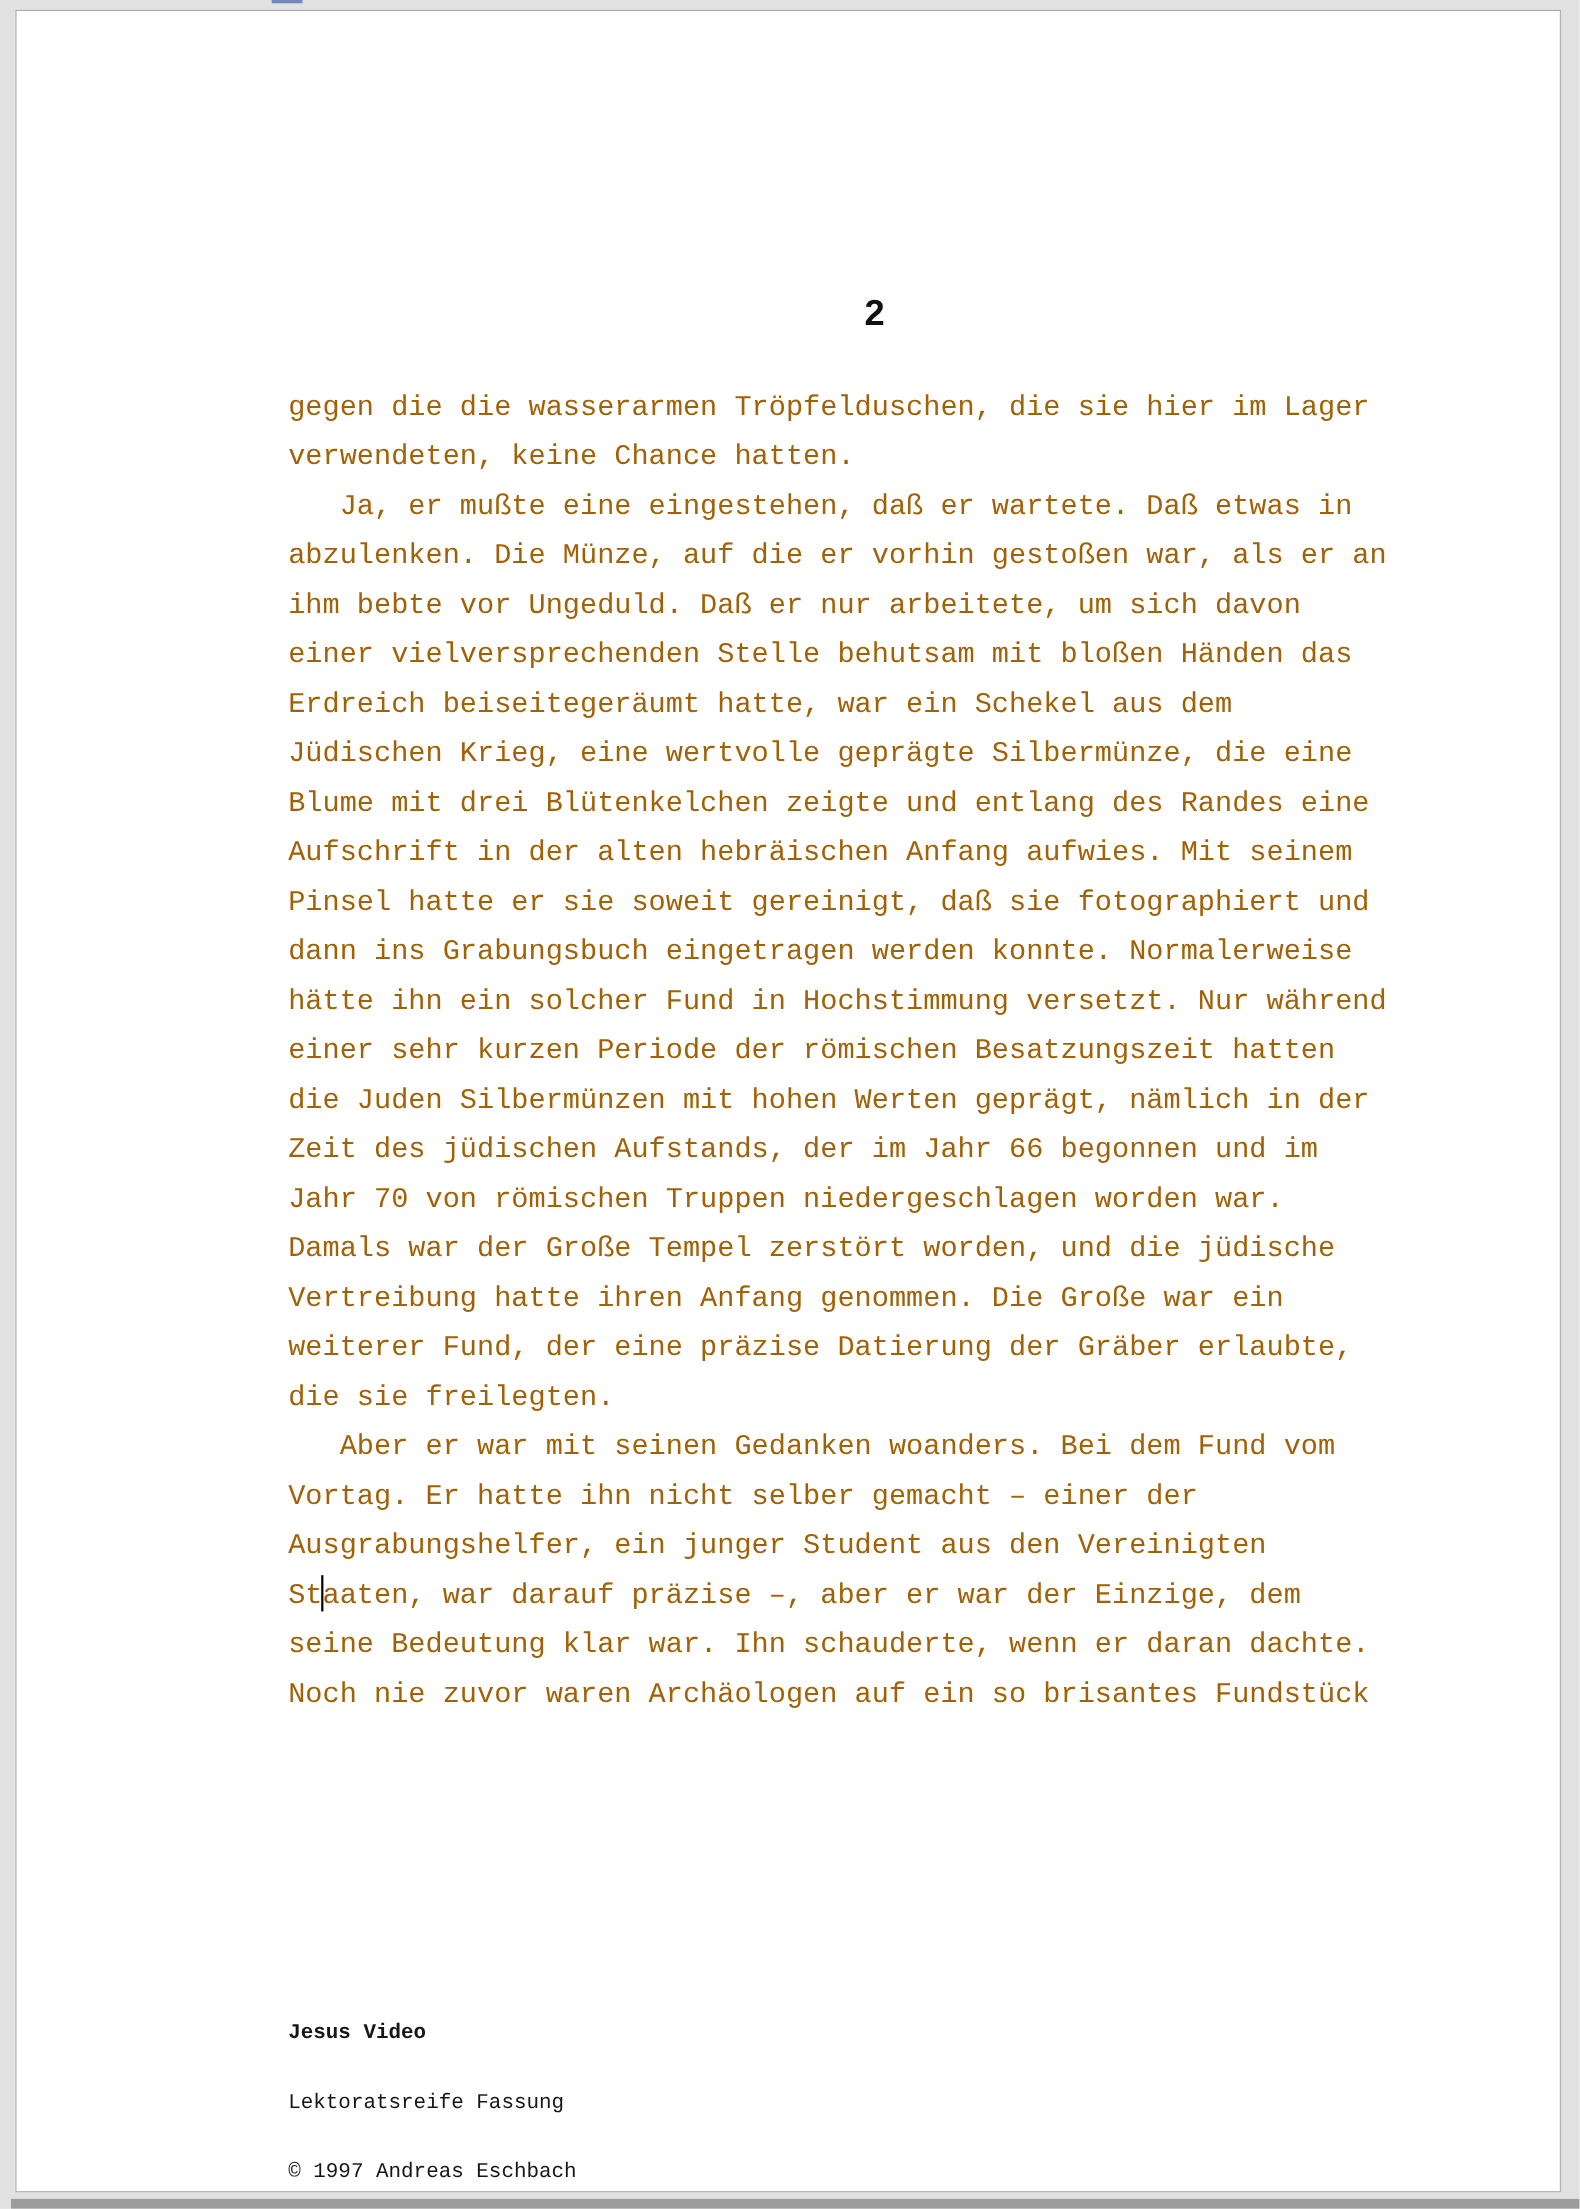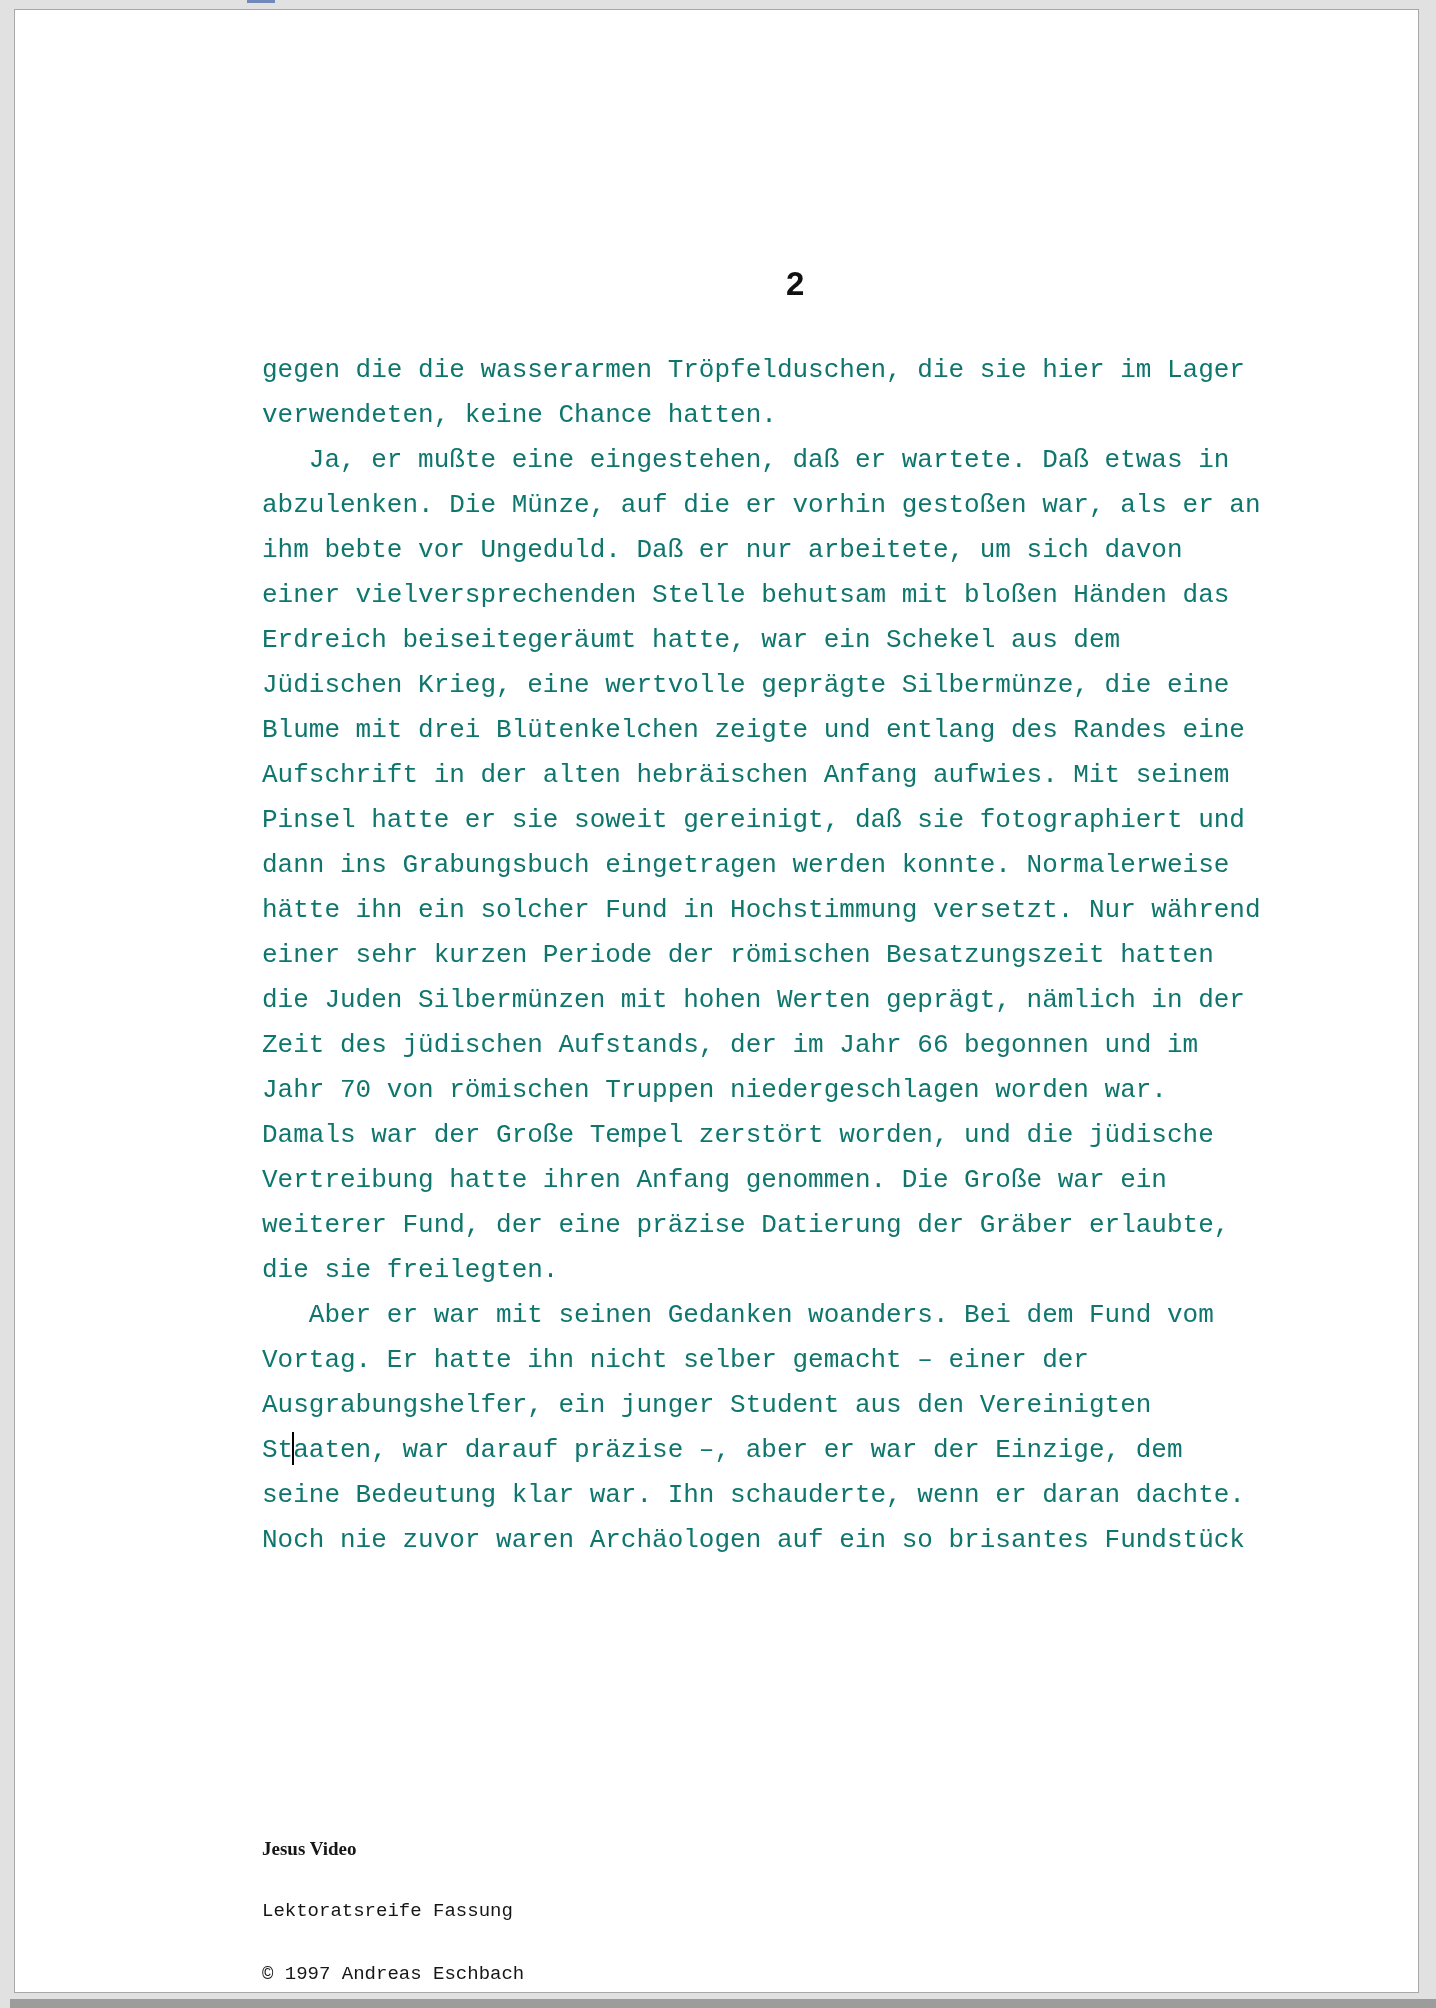--- a/index.html
+++ b/index.html
@@ -30,36 +30,36 @@
   .textarea {
     position: absolute;
     left: 247px; top: 338px;
     width: 1010px;
   }
   .line {
     white-space: pre;
     font-size: 26px;
     line-height: 45px;
     height: 45px;
-    color: #0f766e;
+    color: #a16207;
   }
   .caret {
     position: absolute;
     left: 277px; top: 1422px;
     width: 2px; height: 33px;
     background: #000000;
   }
   .footer {
     position: absolute;
     left: 247px; top: 1786px;
     font-size: 19px; line-height: 21px;
     color: #161616;
     white-space: pre;
   }
-  .footer .bold { font-weight: bold; font-family: Liberation Serif, serif; }
+  .footer .bold { font-weight: bold; }
   .bottom-bar {
     position: absolute;
     left: 10px; top: 1999px;
     width: 1426px; height: 9px;
     background: #9c9c9c;
   }
   .top-fragment {
     position: absolute;
     left: 247px; top: 0;
     width: 28px; height: 3px;

